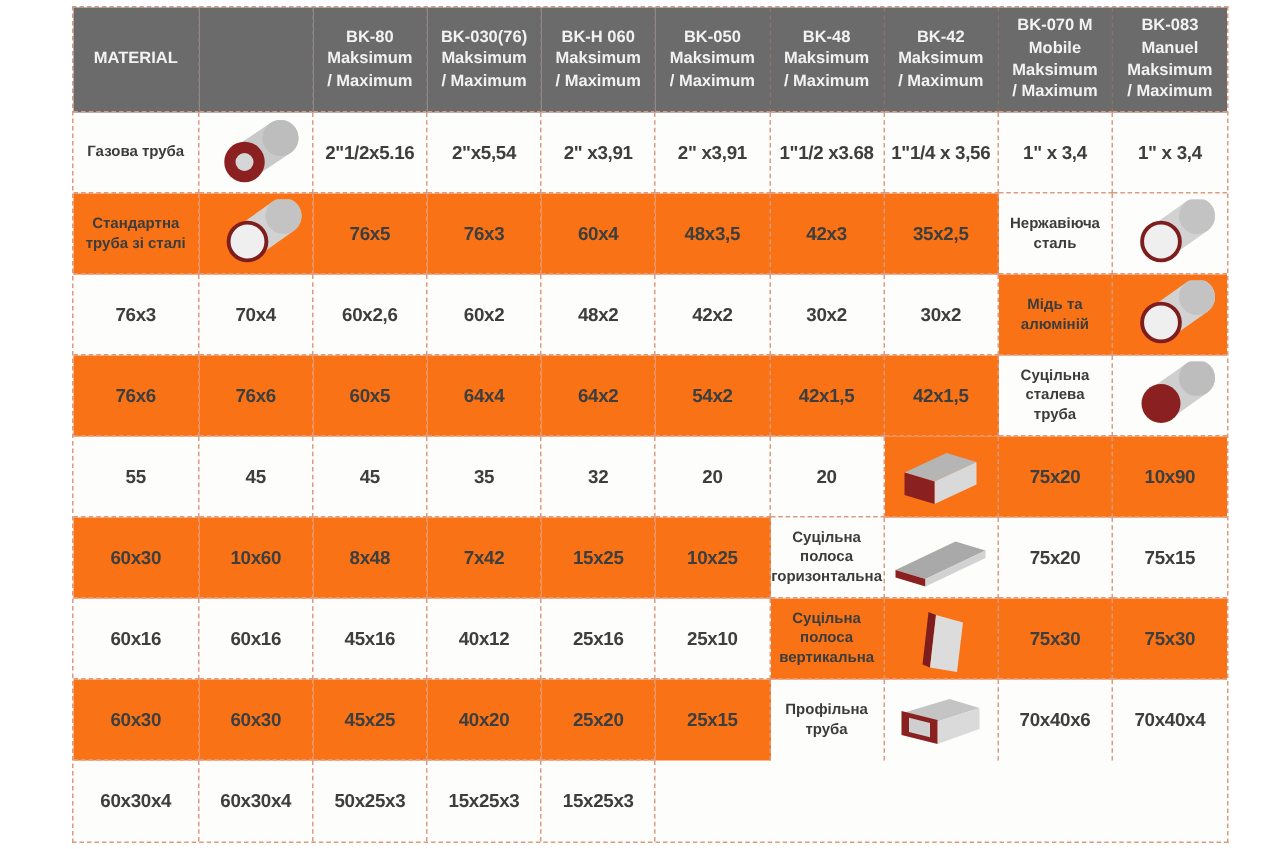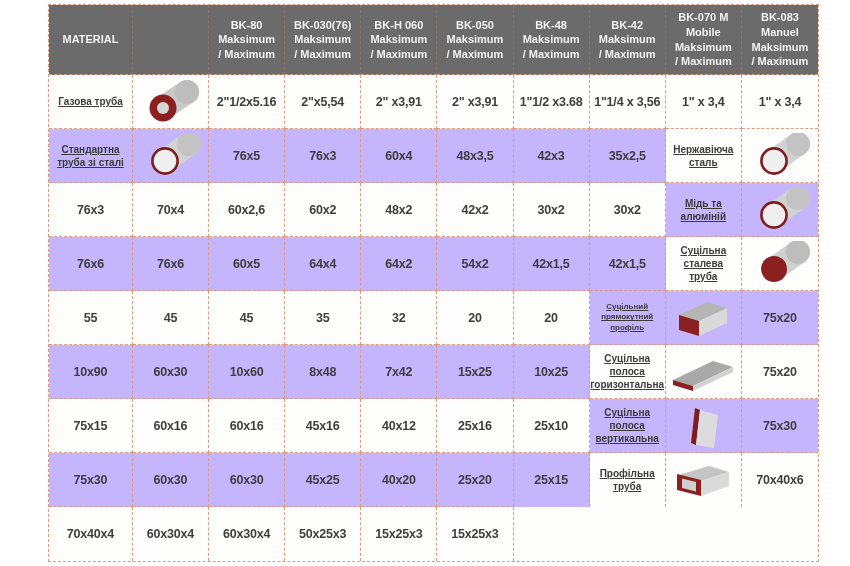--- a/index.html
+++ b/index.html
@@ -26,28 +26,28 @@
   .capacity-table > .cell:nth-child(10n){border-right:none;}
   .capacity-table > .cell:nth-last-child(-n+10){border-bottom:none;}
   .header{
     background:#6b6b6b;color:#f2f2f2;
     font-size:11px;font-weight:bold;line-height:1.32;
     white-space:pre-line;
     border-right:1px dashed #87766f;
   }
   .material-label{
     font-size:10px;font-weight:bold;color:#3c3c3c;
-    line-height:1.3;padding:4px 4px;text-decoration:underline;
+    line-height:1.3;padding:4px 4px;
   }
   .material-label.small{font-size:8px;}
   .value{
     font-size:12.5px;font-weight:bold;color:#3e3e3e;
     letter-spacing:-0.2px;
   }
-  .alt{background:#c4b5fd;}
+  .alt{background:#f97316;}
   .icon{width:72px;height:46px;display:block;}
   .icon svg{width:100%;height:100%;display:block;}
 </style>
 </head>
 <body>
 
 <div class="capacity-table" id="capacity-table">
     <div class="cell header">MATERIAL</div>
     <div class="cell header"></div>
     <div class="cell header">BK-80
@@ -157,21 +157,20 @@
         </svg>
       </span>
     </div>
     <div class="cell value">55</div>
     <div class="cell value">45</div>
     <div class="cell value">45</div>
     <div class="cell value">35</div>
     <div class="cell value">32</div>
     <div class="cell value">20</div>
     <div class="cell value">20</div>
-    <div class="cell material-label small alt">Суцільний прямокутний профіль</div>
     <div class="cell icon-cell alt">
       <span class="icon">
         <svg viewBox="0 0 72 46">
           <path d="M12 20 L40 7 L60 13 L32 26 Z" fill="#b5b5b5"></path>
           <path d="M32 26 L60 13 L60 28 L32 41 Z" fill="#d9d9d9"></path>
           <path d="M12 20 L32 26 L32 41 L12 35 Z" fill="#8b2020"></path>
         </svg>
       </span>
     </div>
     <div class="cell value alt">75x20</div>

